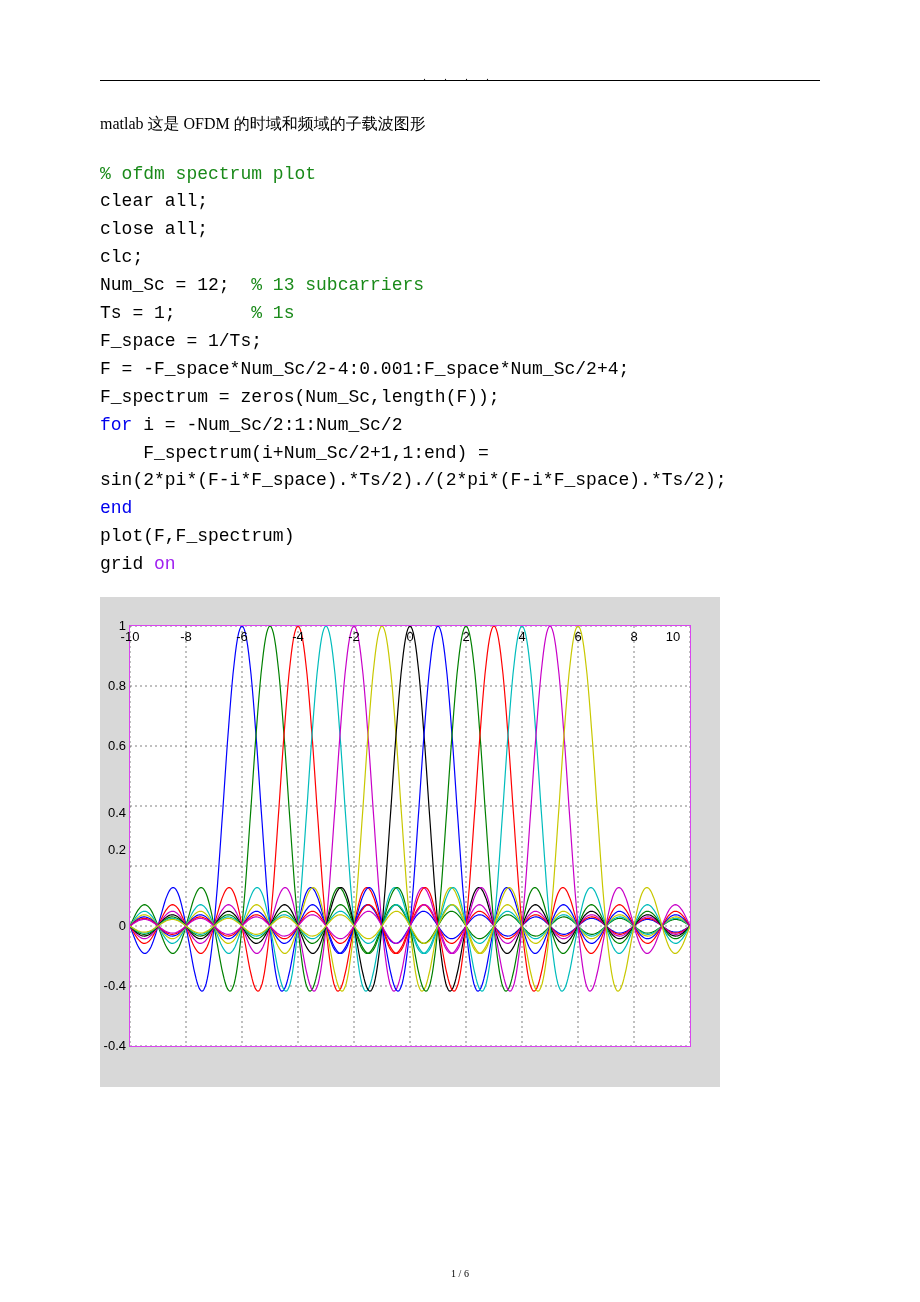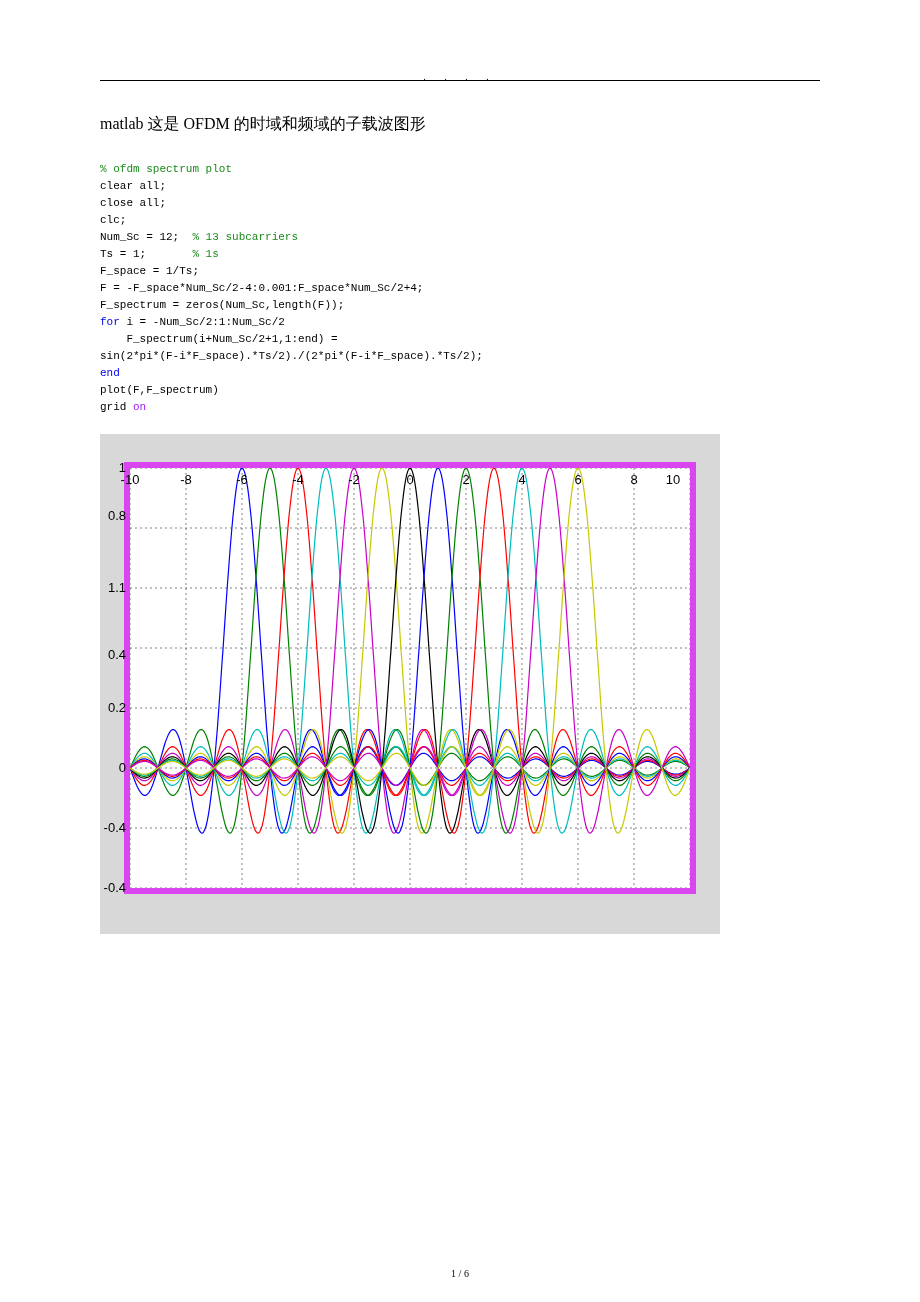--- a/index.html
+++ b/index.html
@@ -33,21 +33,21 @@
     color: #000;
   }
   .title {
     font-family: "SimSun", serif;
     font-size: 16px;
     font-weight: normal;
     margin-bottom: 24px;
   }
   .code-block {
     font-family: "SimSun", "Courier New", monospace;
-    font-size: 11px;
+    font-size: 18px;
     white-space: pre-wrap;
     line-height: 1.55;
   }
   .c-comment { color: #1a8a1a; }
   .c-keyword { color: #0000ee; }
   .c-string  { color: #a020f0; }
   .c-black   { color: #000; }
   .chart-wrap {
     margin: 18px 0 22px 0;
     width: 620px;
@@ -55,21 +55,21 @@
   .chart-outer {
     background: #d8d8d8;
     padding: 10px;
   }
   .chart-inner {
     background: #ffffff;
     position: relative;
     width: 560px;
     height: 420px;
     margin: 18px auto 30px auto;
-    border: 6px solid #d946ef;
+    border: 1px solid #d946ef;
   }
   .chart-svg {
     position: absolute;
     inset: 0;
     width: 100%;
     height: 100%;
   }
   .x-ticks, .y-ticks {
     position: absolute;
     font-family: Arial, sans-serif;
@@ -171,24 +171,24 @@
             <div class="x-tick" style="left: 336px;">2</div>
             <div class="x-tick" style="left: 392px;">4</div>
             <div class="x-tick" style="left: 448px;">6</div>
             <div class="x-tick" style="left: 504px;">8</div>
             <div class="x-tick" style="left: 543px;">10</div>
           </div>
         <div class="y-ticks" id="y-ticks">
             <div class="y-tick" style="top: 420px;">-0.4</div>
             <div class="y-tick" style="top: 360px;">-0.4</div>
             <div class="y-tick" style="top: 300px;">0</div>
-            <div class="y-tick" style="top: 240px;">0.2</div>
+            <div class="y-tick" style="top: 224px;">0.2</div>
             <div class="y-tick" style="top: 187px;">0.4</div>
-            <div class="y-tick" style="top: 120px;">1.1</div>
-            <div class="y-tick" style="top: 48px;">0.8</div>
+            <div class="y-tick" style="top: 120px;">0.6</div>
+            <div class="y-tick" style="top: 60px;">0.8</div>
             <div class="y-tick" style="top: 0px;">1</div>
           </div>
       </div>
     </div>
   </div>
 
 
   <div class="page-number">1 / 6</div>
 
 </div>

